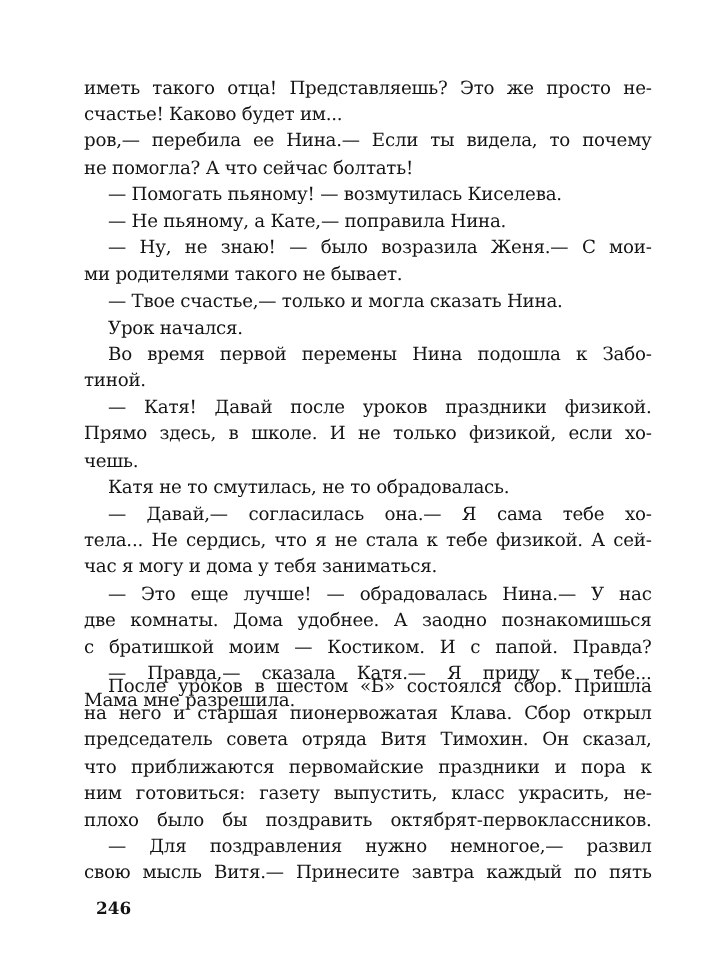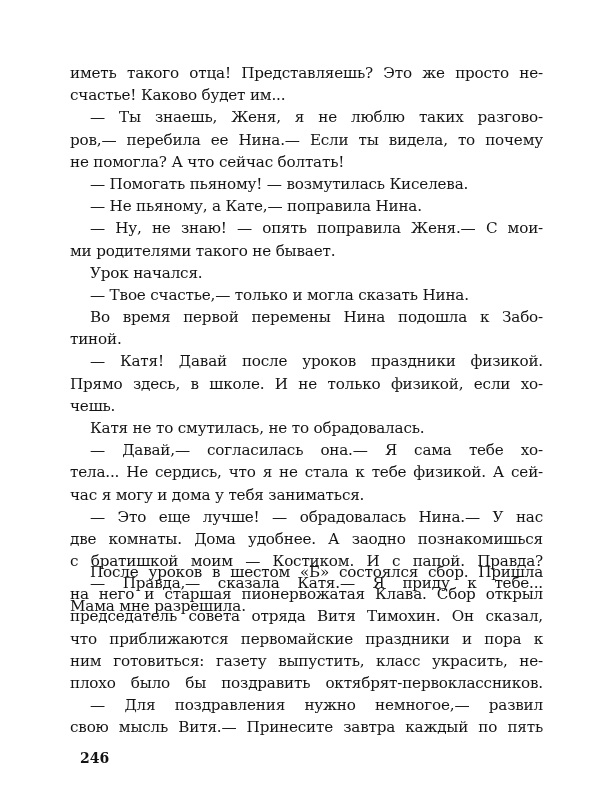--- a/index.html
+++ b/index.html
@@ -44,29 +44,28 @@
       font-weight: bold;
       line-height: 20px;
     }
   </style>
 </head>
 <body>
 
 <div class="page" id="s1">
     <span class="line">иметь такого отца! Представляешь? Это же просто не-</span>
     <span class="line last">счастье! Каково будет им...</span>
-    <span class="line indent">— Ты знаешь, Женя, я не люблю таких разгово-</span>
     <span class="line">ров,— перебила ее Нина.— Если ты видела, то почему</span>
     <span class="line last">не помогла? А что сейчас болтать!</span>
     <span class="line indent last">— Помогать пьяному! — возмутилась Киселева.</span>
     <span class="line indent last">— Не пьяному, а Кате,— поправила Нина.</span>
-    <span class="line indent">— Ну, не знаю! — опять поправила Женя.— С мои-</span>
+    <span class="line indent">— Ну, не знаю! — было возразила Женя.— С мои-</span>
     <span class="line last">ми родителями такого не бывает.</span>
+    <span class="line indent last">— Твое счастье,— только и могла сказать Нина.</span>
     <span class="line indent last">Урок начался.</span>
-    <span class="line indent last">— Твое счастье,— только и могла сказать Нина.</span>
     <span class="line indent">Во время первой перемены Нина подошла к Забо-</span>
     <span class="line last">тиной.</span>
     <span class="line indent">— Катя! Давай после уроков праздники физикой.</span>
     <span class="line">Прямо здесь, в школе. И не только физикой, если хо-</span>
     <span class="line last">чешь.</span>
     <span class="line indent last">Катя не то смутилась, не то обрадовалась.</span>
     <span class="line indent">— Давай,— согласилась она.— Я сама тебе хо-</span>
     <span class="line">тела... Не сердись, что я не стала к тебе физикой. А сей-</span>
     <span class="line last">час я могу и дома у тебя заниматься.</span>
     <span class="line indent">— Это еще лучше! — обрадовалась Нина.— У нас</span>

